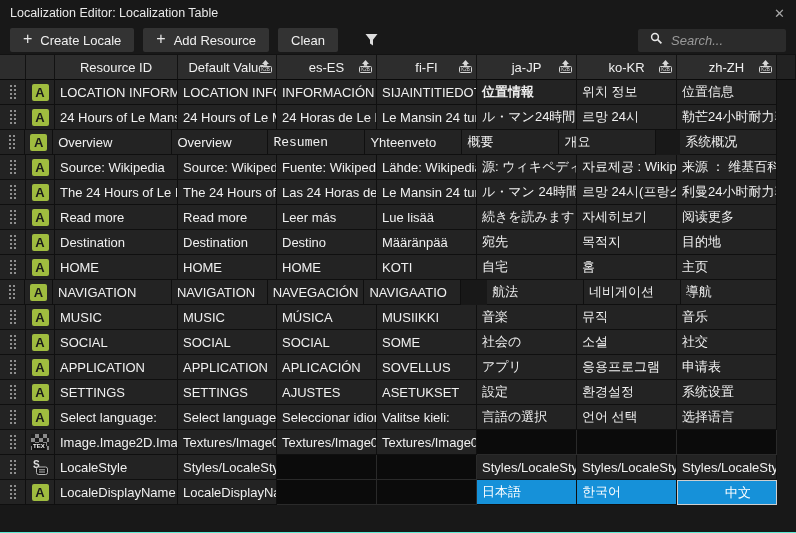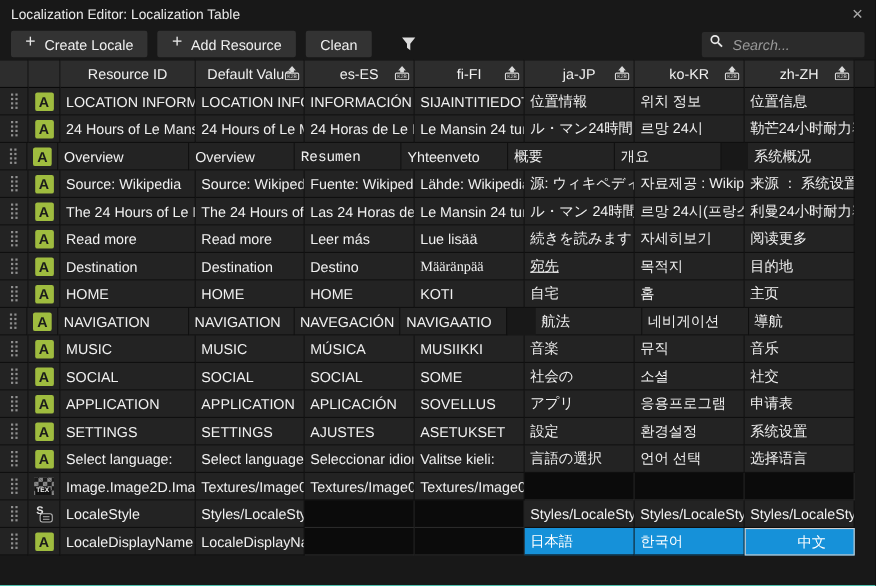--- a/index.html
+++ b/index.html
@@ -13,21 +13,21 @@
     padding:2px 8px 0 10px;font-size:12.5px;color:#eaeaea;}
   .close{color:#a8a8a8;font-size:13px;cursor:default;padding:0 3px;}
   
   .toolbar{height:32px;display:flex;align-items:center;padding:0 10px;gap:9px;}
   .btn{background:#333333;border:none;border-radius:2px;color:#f0f0f0;font-size:13px;
     height:24px;display:flex;align-items:center;gap:8px;padding:0 13px;
     font-family:inherit;cursor:default;}
   .plus{font-size:16px;line-height:1;position:relative;top:-1px;color:#e8e8e8;}
   .filter-wrap{margin-left:17px;display:flex;align-items:center;}
   .search{margin-left:auto;width:148px;height:23px;background:#2b2b2b;border-radius:2px;
-    display:flex;align-items:center;gap:6px;padding:0 7px;box-sizing:border-box;}
+    display:flex;align-items:center;gap:6px;padding:0 12px;box-sizing:border-box;}
   .search input{flex:1;min-width:0;background:transparent;border:none;outline:none;
     color:#dddddd;font-size:13px;font-family:inherit;}
   .search input::placeholder{font-style:italic;color:#9a9a9a;}
   
   .table{position:absolute;top:54px;left:0;width:796px;}
   .thead-row{display:flex;height:26px;}
   .hcell{box-sizing:border-box;background:#2d2d2d;border-right:1px solid #121212;
     border-top:1px solid #121212;border-bottom:1px solid #0a0a0a;
     display:flex;align-items:center;justify-content:center;font-size:13px;
     position:relative;overflow:hidden;}
@@ -160,21 +160,21 @@
             <i></i>
           </span>
         </div>
         <div class="cell icon-cell" style="width: 29px;">
           <span class="a-icon">A</span>
         </div>
         <div class="cell" style="width: 123px;">LOCATION INFORMAT</div>
         <div class="cell" style="width: 99px;">LOCATION INFOR</div>
         <div class="cell" style="width: 100px;">INFORMACIÓN D</div>
         <div class="cell" style="width: 100px;">SIJAINTITIEDOT</div>
-        <div class="cell" style="width: 100px;">位置情報</div>
+        <div class="cell" style="width: 100px; font-weight: bold;">位置情報</div>
         <div class="cell" style="width: 100px;">위치 정보</div>
         <div class="cell" style="width: 100px;">位置信息</div>
         <div class="cell fillerb" style="width: 19px;"></div>
       </div>
       <div class="trow">
         <div class="cell grip-cell" style="width: 26px;">
           <span class="grip">
             <i></i>
           </span>
         </div>
@@ -216,21 +216,21 @@
         </div>
         <div class="cell icon-cell" style="width: 29px;">
           <span class="a-icon">A</span>
         </div>
         <div class="cell" style="width: 123px;">Source: Wikipedia</div>
         <div class="cell" style="width: 99px;">Source: Wikipedia</div>
         <div class="cell" style="width: 100px;">Fuente: Wikipedia</div>
         <div class="cell" style="width: 100px;">Lähde: Wikipedia</div>
         <div class="cell" style="width: 100px;">源: ウィキペディア</div>
         <div class="cell" style="width: 100px;">자료제공 : Wikipe</div>
-        <div class="cell" style="width: 100px;">来源 ： 系统设置</div>
+        <div class="cell" style="width: 100px;">来源 ： 维基百科</div>
         <div class="cell fillerb" style="width: 19px;"></div>
       </div>
       <div class="trow">
         <div class="cell grip-cell" style="width: 26px;">
           <span class="grip">
             <i></i>
           </span>
         </div>
         <div class="cell icon-cell" style="width: 29px;">
           <span class="a-icon">A</span>
@@ -267,22 +267,22 @@
           <span class="grip">
             <i></i>
           </span>
         </div>
         <div class="cell icon-cell" style="width: 29px;">
           <span class="a-icon">A</span>
         </div>
         <div class="cell" style="width: 123px;">Destination</div>
         <div class="cell" style="width: 99px;">Destination</div>
         <div class="cell" style="width: 100px;">Destino</div>
-        <div class="cell" style="width: 100px; font-family: Liberation Serif, serif;">Määränpää</div>
-        <div class="cell" style="width: 100px; text-decoration: underline;">宛先</div>
+        <div class="cell" style="width: 100px;">Määränpää</div>
+        <div class="cell" style="width: 100px;">宛先</div>
         <div class="cell" style="width: 100px;">목적지</div>
         <div class="cell" style="width: 100px;">目的地</div>
         <div class="cell fillerb" style="width: 19px;"></div>
       </div>
       <div class="trow">
         <div class="cell grip-cell" style="width: 26px;">
           <span class="grip">
             <i></i>
           </span>
         </div>

